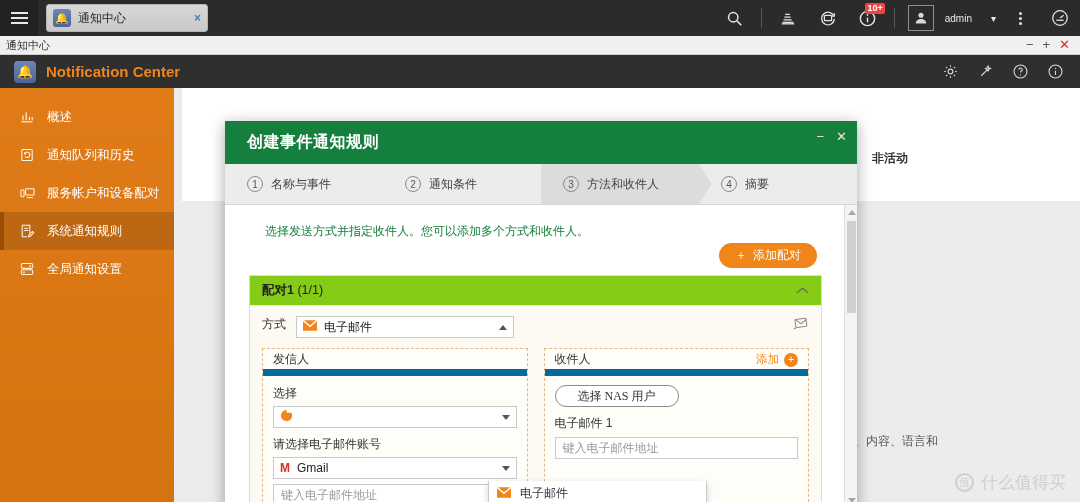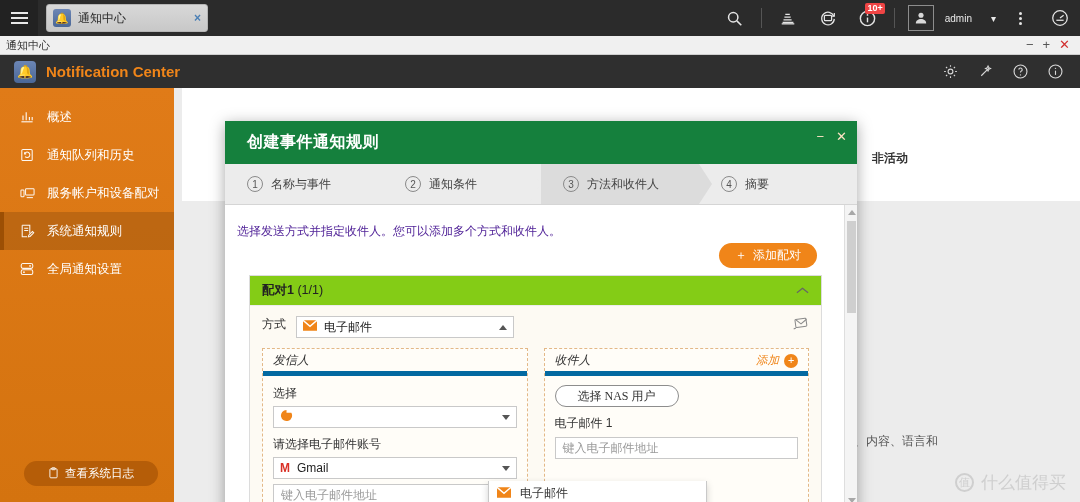--- a/index.html
+++ b/index.html
@@ -139,21 +139,21 @@
   }
   .dlg-scroll-track {
     position: absolute; right: 0; top: 0; width: 13px; height: 303px;
     background: #f4f4f4; border-left: 1px solid #dedede;
   }
   .dlg-scroll-thumb { position: absolute; left: 2px; top: 16px; width: 9px; height: 92px; background: #cfcfcf; }
   .sc-arrow { position:absolute; left: 3px; width: 0; height: 0; border-left: 4px solid transparent; border-right: 4px solid transparent;}
   .sc-up { top: 5px; border-bottom: 5px solid #a8a8a8; }
   .sc-dn { bottom: 5px; border-top: 5px solid #a8a8a8; }
 
-  .dlg-desc { padding: 18px 24px 0 12px; font-size: 12px; color: #4c1d95; }
+  .dlg-desc { padding: 18px 24px 0 40px; font-size: 12px; color: #15803d; }
   .btn-add-pair {
     position: absolute; right: 40px; top: 38px; height: 25px; padding: 0 16px;
     background: #f08519; color:#fff; border:none; border-radius: 13px; font-size: 12px;
     display:flex;align-items:center;gap:6px; cursor:pointer;
     font-family: "Liberation Sans", sans-serif;
   }
 
   .pair-card {
     position: absolute; left: 24px; top: 70px; width: 573px;
     border: 1px solid #dcdcdc; background: #fff;
@@ -183,21 +183,21 @@
   .dd-list {
     position: absolute; left: 263px; top: 276px; width: 219px; background:#fff;
     border: 1px solid #c9c9c9; border-top: none; z-index: 60; box-shadow: 0 3px 7px rgba(0,0,0,.18);
   }
   .dd-item { height: 25px; display:flex; align-items:center; gap: 9px; padding: 0 8px; font-size: 12px; color:#333; cursor:pointer;}
 
   .two-col { display: flex; gap: 16px; }
   .col {
     flex: 1; border: 1px dashed #e3b887; background: #fffdf8; padding: 0;
   }
-  .col-head { height: 27px; display:flex; align-items:center; padding: 0 10px; font-size: 12px; color:#333; border-bottom: 5px solid #0369a1; font-style: italic;}
+  .col-head { height: 27px; display:flex; align-items:center; padding: 0 10px; font-size: 12px; color:#333; border-bottom: 7px solid #0369a1;}
   .col-head .add-link { margin-left:auto; color:#f08519; font-size: 11.5px; display:flex;align-items:flex-end;gap:5px; cursor:pointer;}
   .plus-circle {
     width: 14px;height:14px;border-radius:50%;background:#f08519;color:#fff;font-size:11px;line-height:13px;text-align:center;
   }
   .col-body { padding: 9px 10px 10px 10px; }
   .sub-label { font-size: 12px; color: #333; margin: 8px 0 4px 0; }
   .sel-box {
     height: 22px; border: 1px solid #c9c9c9; background:#fff; display:flex; align-items:center;
     padding: 0 6px; gap: 7px; font-size: 12px; color:#222; cursor:pointer;
   }
@@ -391,29 +391,20 @@
           <svg width="16" height="16" viewBox="0 0 20 20" fill="none" stroke="#fff" stroke-width="1.3">
             <rect x="2.8" y="3.2" width="14.4" height="6" rx="2"></rect>
               <rect x="2.8" y="11" width="14.4" height="6" rx="2"></rect>
             <circle cx="13.8" cy="6.2" r="1.1" fill="#fff" stroke="none"></circle>
               <circle cx="6.2" cy="14" r="1.1" fill="#fff" stroke="none"></circle>
           </svg>
         </span>
         <span>全局通知设置</span>
       </div>
 
-      <div class="side-log-btn">
-        <span>
-          <svg width="11" height="12" viewBox="0 0 14 16" fill="none" stroke="#fff" stroke-width="1.2">
-            <rect x="2.2" y="2.4" width="9.6" height="12" rx="1.2"></rect>
-              <rect x="4.6" y="1" width="4.8" height="2.6" rx="0.7"></rect>
-          </svg>
-        </span>
-        <span>查看系统日志</span>
-      </div>
     </div>
 
     <div class="content">
       <div class="content-top"></div>
       <div class="content-inactive">非活动</div>
       <div class="content-text">法、内容、语言和</div>
     </div>
 
     <div class="dialog">
 

